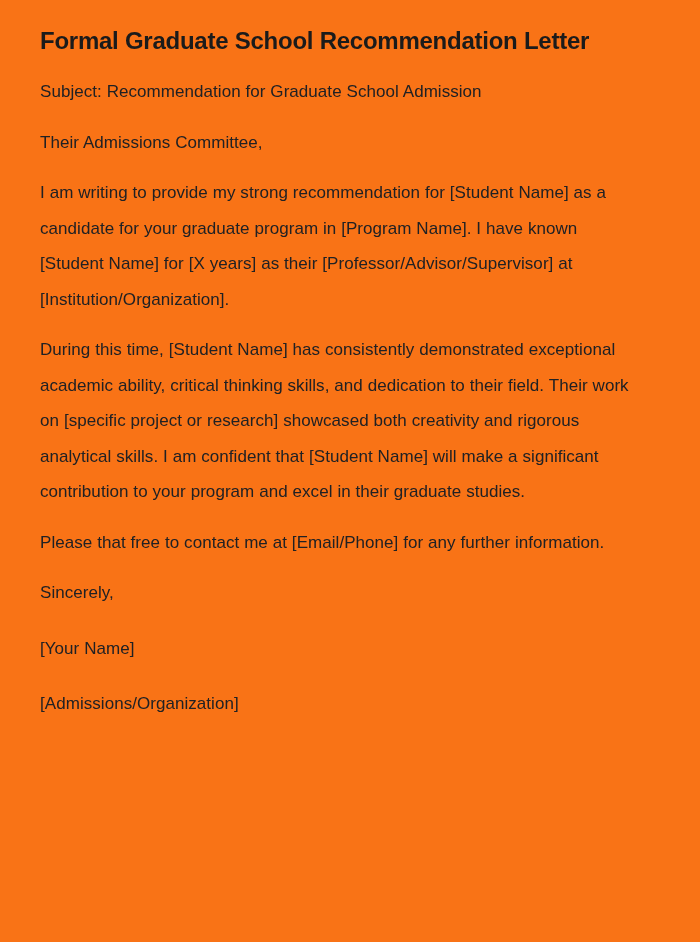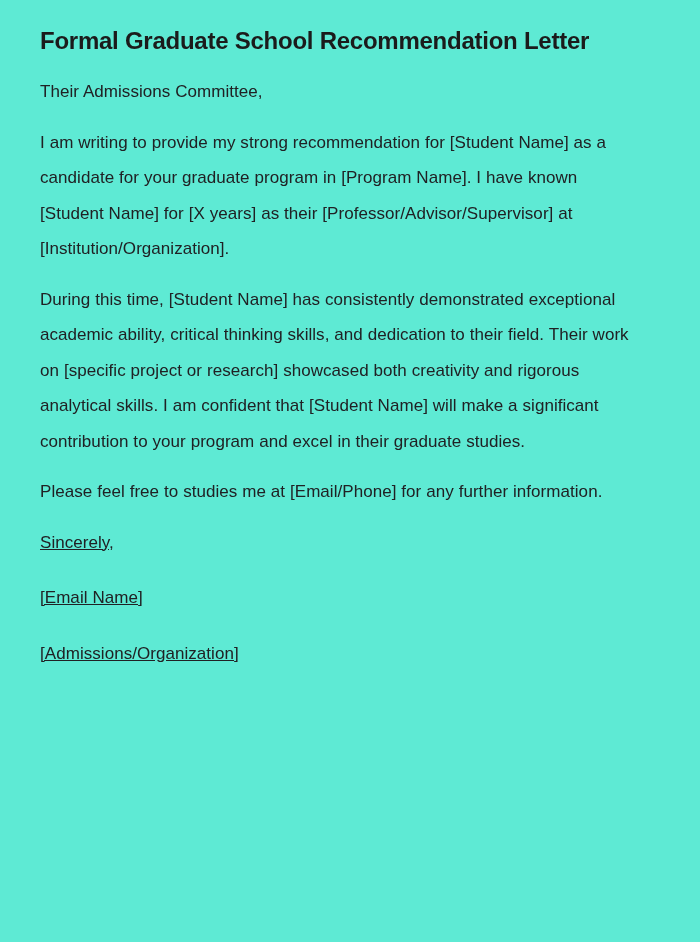--- a/index.html
+++ b/index.html
@@ -13,21 +13,21 @@
     font-family: "Liberation Sans", "DejaVu Sans", sans-serif;
     -webkit-font-smoothing: antialiased;
     overflow: hidden;
   }
 
   .letter-page {
     width: 700px;
     height: 942px;
     box-sizing: border-box;
     padding: 26px 60px 0 40px;
-    background: #5eead4;
+    background: #f97316;
   }
 
   .letter-title {
     font-size: 24px;
     line-height: 30px;
     font-weight: bold;
     color: #1b1b1b;
     letter-spacing: -0.25px;
     margin: 0 0 18px 0;
     white-space: nowrap;
@@ -41,46 +41,46 @@
     font-size: 17px;
     line-height: 35.5px;
     color: #202124;
     margin: 0 0 15px 0;
     letter-spacing: 0.05px;
     word-spacing: 0.1px;
   }
 
   .letter-para.sig-line {
     margin-bottom: 20px;
-    text-decoration: underline;
   }
 
   .letter-para:last-child {
     margin-bottom: 0;
   }
 </style>
 </head>
 <body>
 
 <div class="letter-page">
 
   <h1 class="letter-title">Formal Graduate School Recommendation Letter</h1>
 
   <div class="letter-body">
 
+    <p class="letter-para">Subject: Recommendation for Graduate School Admission</p>
 
     <p class="letter-para">Their Admissions Committee,</p>
 
     <p class="letter-para">I am writing to provide my strong recommendation for [Student Name] as a candidate for your graduate program in [Program Name]. I have known [Student Name] for [X years] as their [Professor/Advisor/Supervisor] at [Institution/Organization].</p>
 
     <p class="letter-para">During this time, [Student Name] has consistently demonstrated exceptional academic ability, critical thinking skills, and dedication to their field. Their work on [specific project or research] showcased both creativity and rigorous analytical skills. I am confident that [Student Name] will make a significant contribution to your program and excel in their graduate studies.</p>
 
-    <p class="letter-para">Please feel free to studies me at [Email/Phone] for any further information.</p>
+    <p class="letter-para">Please that free to contact me at [Email/Phone] for any further information.</p>
 
     <p class="letter-para sig-line">Sincerely,</p>
 
-    <p class="letter-para sig-line">[Email Name]</p>
+    <p class="letter-para sig-line">[Your Name]</p>
 
 
     <p class="letter-para sig-line">[Admissions/Organization]</p>
 
   </div>
 </div>
 
 </body></html>

